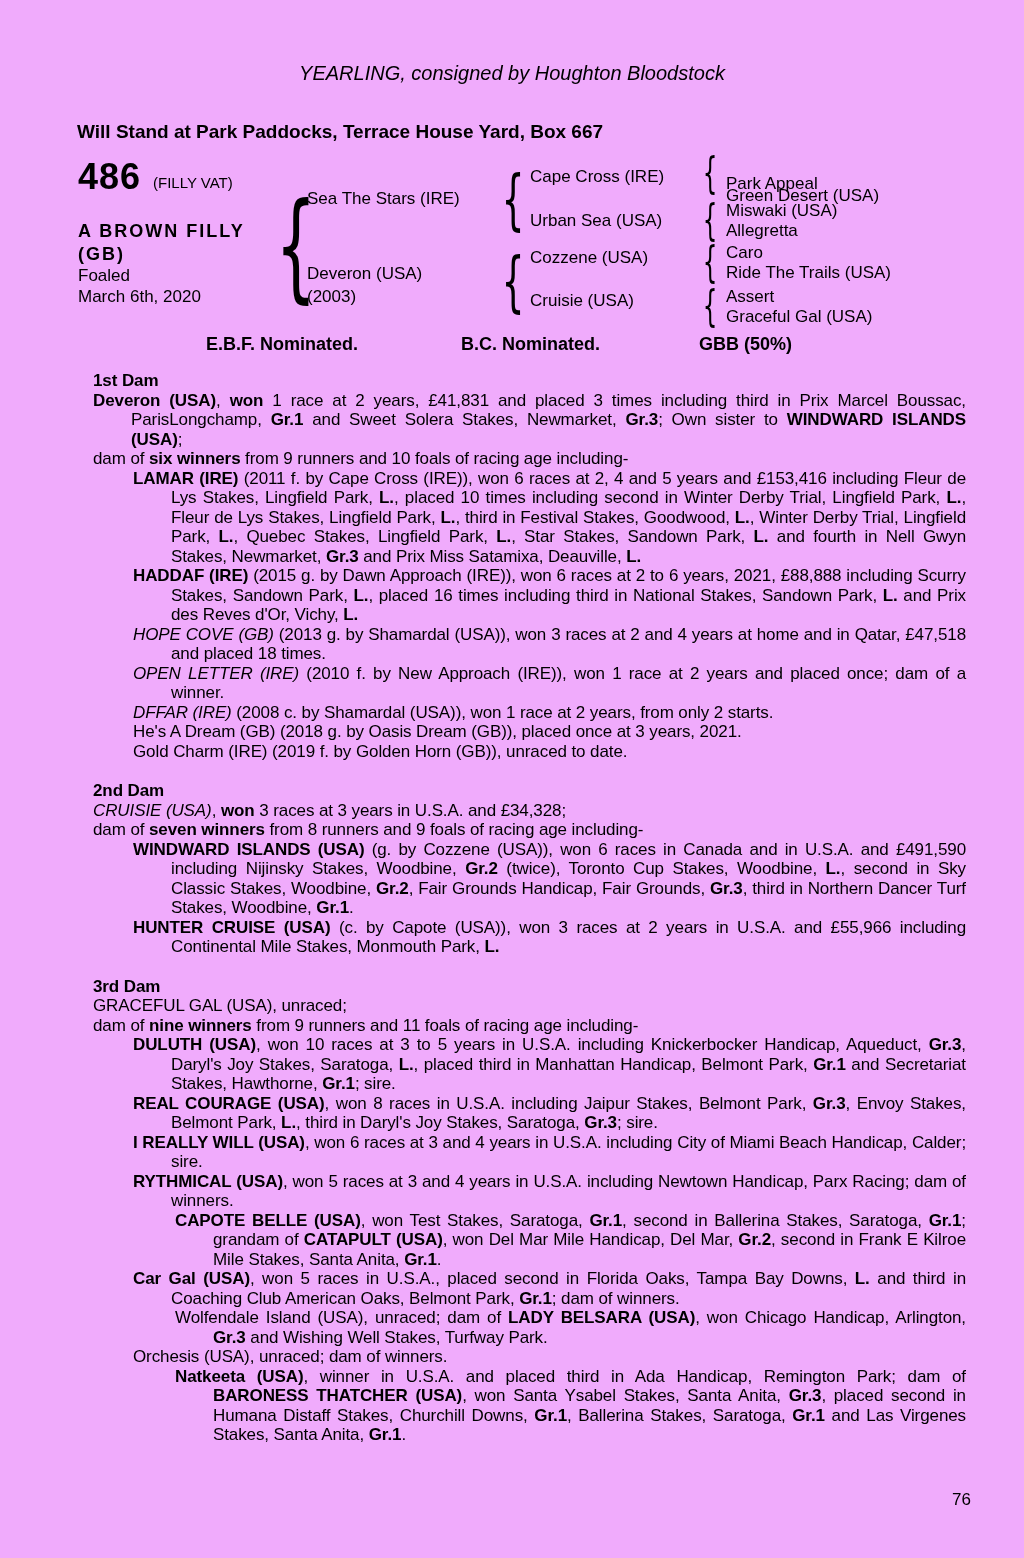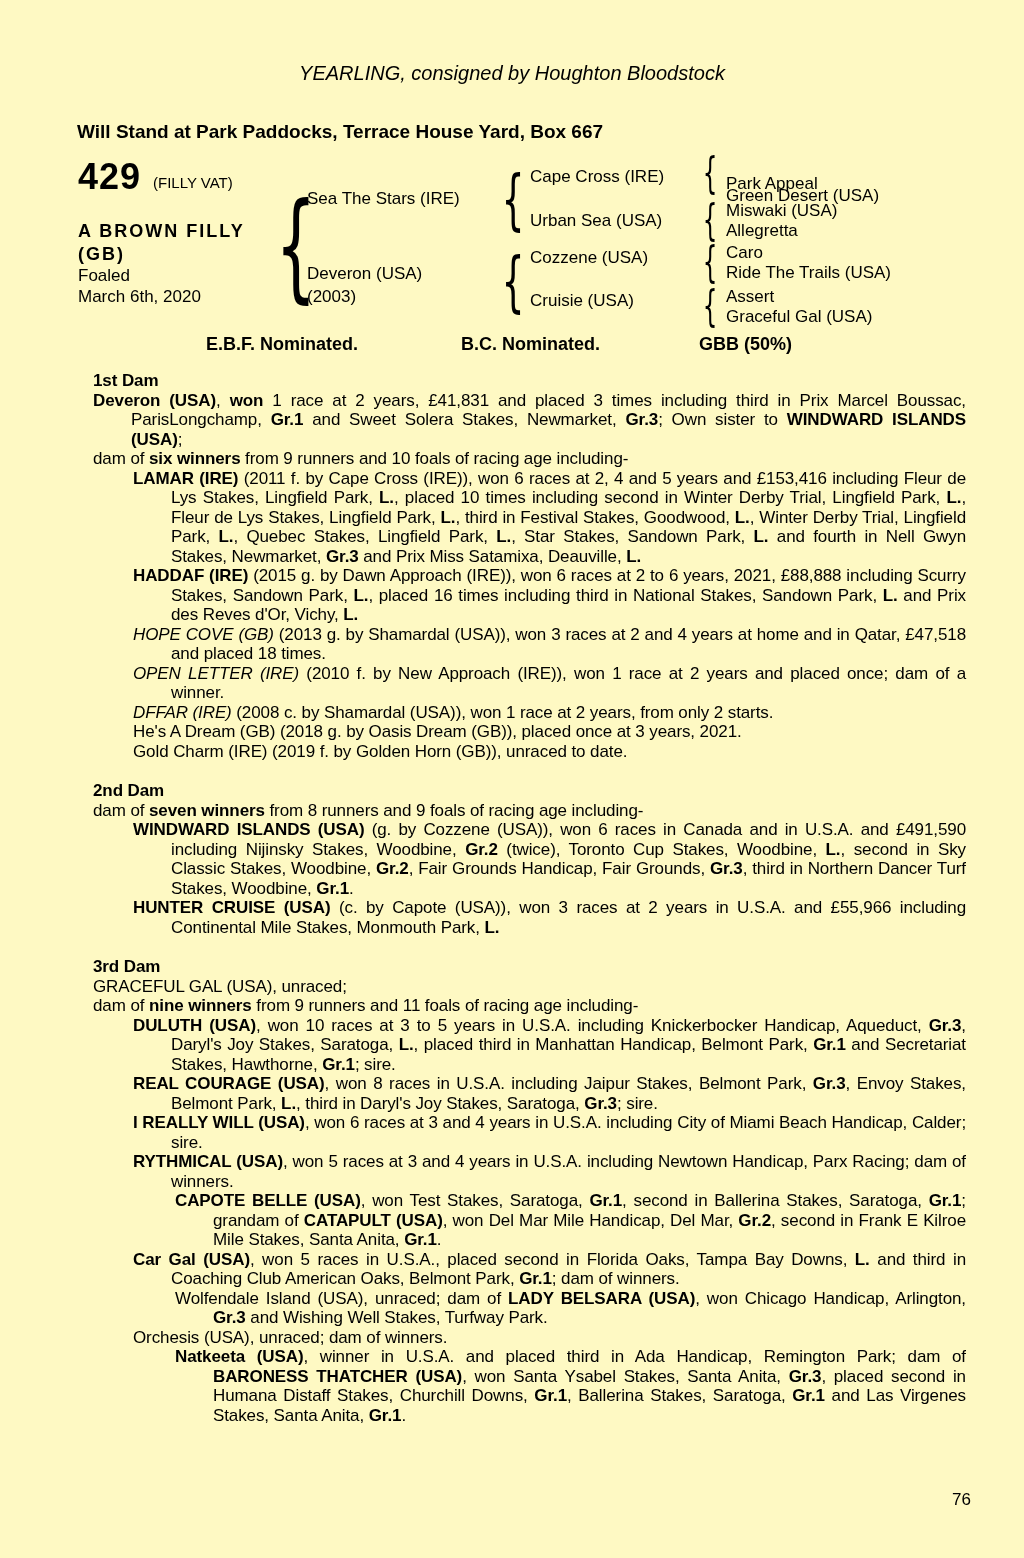--- a/index.html
+++ b/index.html
@@ -1,18 +1,18 @@
 <!DOCTYPE html>
 <html><head>
 <meta charset="utf-8">
 <style>
   html,body { margin:0; padding:0; background:#e8e8e8; }
   .page {
     position:relative; width:1024px; height:1558px;
-    background:#fef9c3; color:#000;
+    background:#f0abfc; color:#000;
     font-family:"Liberation Sans","DejaVu Sans",sans-serif;
     overflow:hidden;
   }
   .abs { position:absolute; white-space:nowrap; }
 
   .title { position:absolute; top:62px; left:0; width:1024px; text-align:center;
            font-size:20px; font-style:italic; }
   .stand { left:77px; top:121px; font-size:19px; font-weight:bold; }
 
   .lotnum { left:78px; top:156px; font-size:36px; font-weight:bold; letter-spacing:1px; }
@@ -54,21 +54,21 @@
   .pagenum { left:952px; top:1490px; font-size:17px; }
 </style>
 </head>
 <body>
 
 <div class="page">
 
   <div class="title">YEARLING, consigned by Houghton Bloodstock</div>
   <div class="abs stand">Will Stand at Park Paddocks, Terrace House Yard, Box 667</div>
 
-  <div class="abs lotnum">429</div>
+  <div class="abs lotnum">486</div>
   <div class="abs vat">(FILLY VAT)</div>
 
   <div class="abs hname1">A BROWN FILLY</div>
   <div class="abs hname2">(GB)</div>
   <div class="abs foaled">Foaled</div>
   <div class="abs fdate">March 6th, 2020</div>
 
   <span class="brace" style="left:276px; top:182px; width:40px; height:128px; font-size:118px;">{</span>
   <span class="brace" style="left:498px; top:164px; width:30px; height:72px; font-size:66px;">{</span>
   <span class="brace" style="left:498px; top:245px; width:30px; height:74px; font-size:66px;">{</span>
@@ -104,20 +104,21 @@
       <p class="p1"><b>Deveron (USA)</b>, <b>won</b> 1 race at 2 years, £41,831 and placed 3 times including third in Prix Marcel Boussac, ParisLongchamp, <b>Gr.1</b> and Sweet Solera Stakes, Newmarket, <b>Gr.3</b>; Own sister to <b>WINDWARD ISLANDS (USA)</b>;</p>
       <p class="p0">dam of <b>six winners</b> from 9 runners and 10 foals of racing age including-</p>
       <p class="p2"><b>LAMAR (IRE)</b> (2011 f. by Cape Cross (IRE)), won 6 races at 2, 4 and 5 years and £153,416 including Fleur de Lys Stakes, Lingfield Park, <b>L.</b>, placed 10 times including second in Winter Derby Trial, Lingfield Park, <b>L.</b>, Fleur de Lys Stakes, Lingfield Park, <b>L.</b>, third in Festival Stakes, Goodwood, <b>L.</b>, Winter Derby Trial, Lingfield Park, <b>L.</b>, Quebec Stakes, Lingfield Park, <b>L.</b>, Star Stakes, Sandown Park, <b>L.</b> and fourth in Nell Gwyn Stakes, Newmarket, <b>Gr.3</b> and Prix Miss Satamixa, Deauville, <b>L.</b></p>
       <p class="p2"><b>HADDAF (IRE)</b> (2015 g. by Dawn Approach (IRE)), won 6 races at 2 to 6 years, 2021, £88,888 including Scurry Stakes, Sandown Park, <b>L.</b>, placed 16 times including third in National Stakes, Sandown Park, <b>L.</b> and Prix des Reves d'Or, Vichy, <b>L.</b></p>
       <p class="p2"><i>HOPE COVE (GB)</i> (2013 g. by Shamardal (USA)), won 3 races at 2 and 4 years at home and in Qatar, £47,518 and placed 18 times.</p>
       <p class="p2"><i>OPEN LETTER (IRE)</i> (2010 f. by New Approach (IRE)), won 1 race at 2 years and placed once; dam of a winner.</p>
       <p class="p2"><i>DFFAR (IRE)</i> (2008 c. by Shamardal (USA)), won 1 race at 2 years, from only 2 starts.</p>
       <p class="p2">He's A Dream (GB) (2018 g. by Oasis Dream (GB)), placed once at 3 years, 2021.</p>
       <p class="p2">Gold Charm (IRE) (2019 f. by Golden Horn (GB)), unraced to date.</p>
       <div class="sec-heading">2nd Dam</div>
+      <p class="p1"><i>CRUISIE (USA)</i>, <b>won</b> 3 races at 3 years in U.S.A. and £34,328;</p>
       <p class="p0">dam of <b>seven winners</b> from 8 runners and 9 foals of racing age including-</p>
       <p class="p2"><b>WINDWARD ISLANDS (USA)</b> (g. by Cozzene (USA)), won 6 races in Canada and in U.S.A. and £491,590 including Nijinsky Stakes, Woodbine, <b>Gr.2</b> (twice), Toronto Cup Stakes, Woodbine, <b>L.</b>, second in Sky Classic Stakes, Woodbine, <b>Gr.2</b>, Fair Grounds Handicap, Fair Grounds, <b>Gr.3</b>, third in Northern Dancer Turf Stakes, Woodbine, <b>Gr.1</b>.</p>
       <p class="p2"><b>HUNTER CRUISE (USA)</b> (c. by Capote (USA)), won 3 races at 2 years in U.S.A. and £55,966 including Continental Mile Stakes, Monmouth Park, <b>L.</b></p>
       <div class="sec-heading">3rd Dam</div>
       <p class="p1">GRACEFUL GAL (USA), unraced;</p>
       <p class="p0">dam of <b>nine winners</b> from 9 runners and 11 foals of racing age including-</p>
       <p class="p2"><b>DULUTH (USA)</b>, won 10 races at 3 to 5 years in U.S.A. including Knickerbocker Handicap, Aqueduct, <b>Gr.3</b>, Daryl's Joy Stakes, Saratoga, <b>L.</b>, placed third in Manhattan Handicap, Belmont Park, <b>Gr.1</b> and Secretariat Stakes, Hawthorne, <b>Gr.1</b>; sire.</p>
       <p class="p2"><b>REAL COURAGE (USA)</b>, won 8 races in U.S.A. including Jaipur Stakes, Belmont Park, <b>Gr.3</b>, Envoy Stakes, Belmont Park, <b>L.</b>, third in Daryl's Joy Stakes, Saratoga, <b>Gr.3</b>; sire.</p>
       <p class="p2"><b>I REALLY WILL (USA)</b>, won 6 races at 3 and 4 years in U.S.A. including City of Miami Beach Handicap, Calder; sire.</p>
       <p class="p2"><b>RYTHMICAL (USA)</b>, won 5 races at 3 and 4 years in U.S.A. including Newtown Handicap, Parx Racing; dam of winners.</p>

